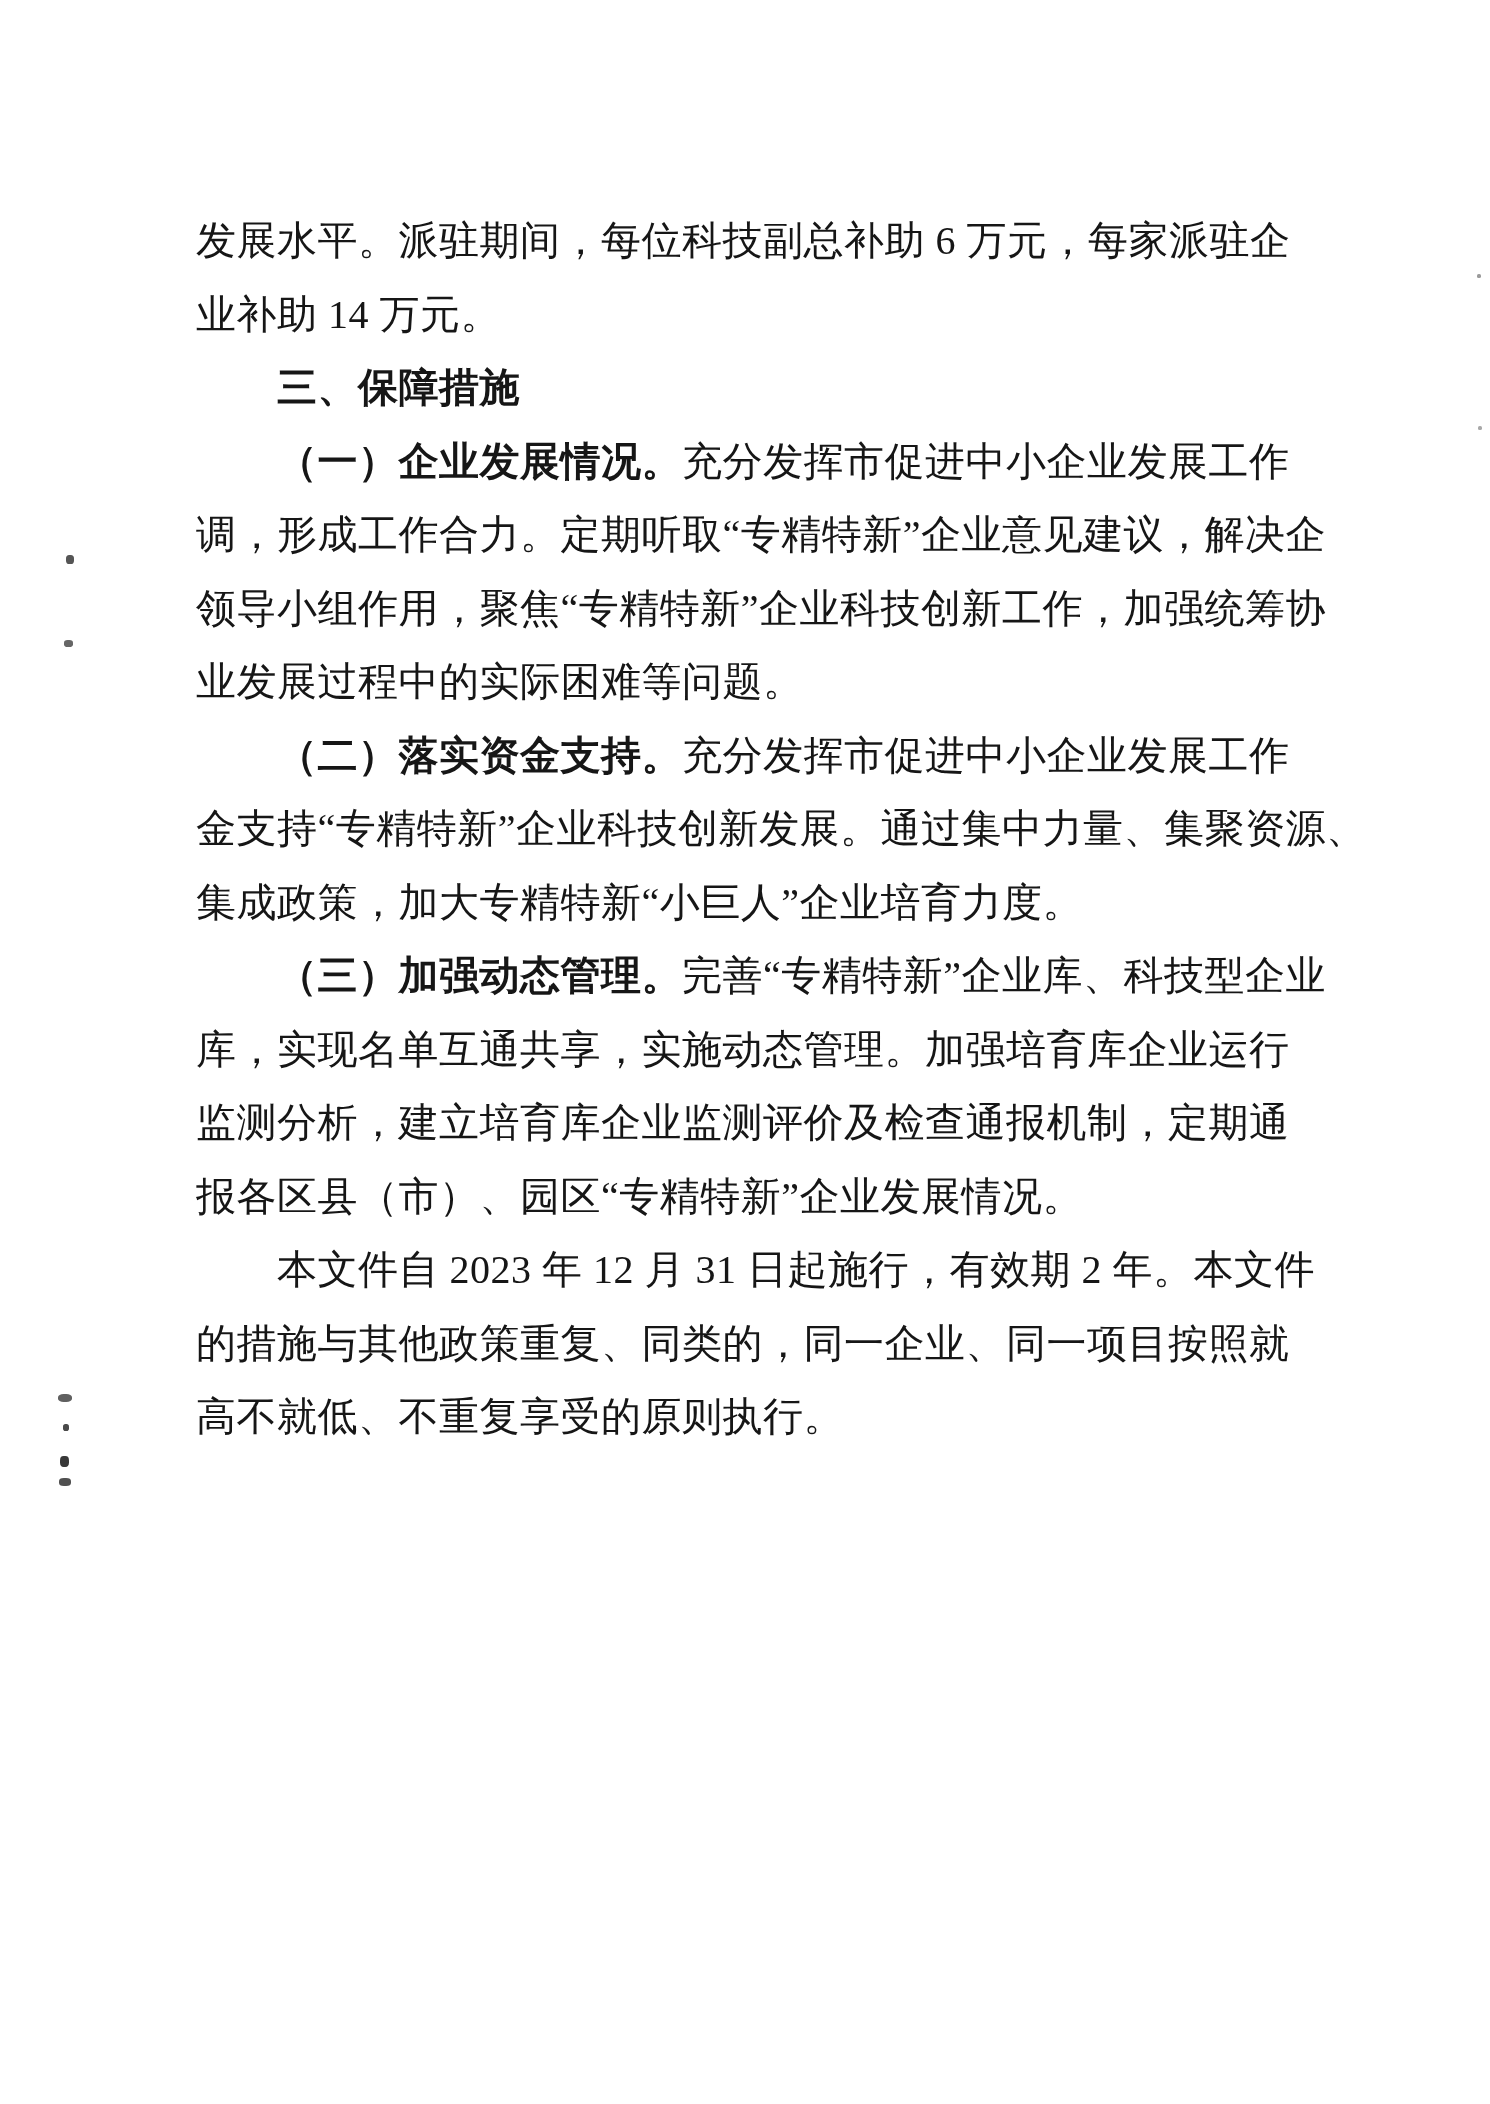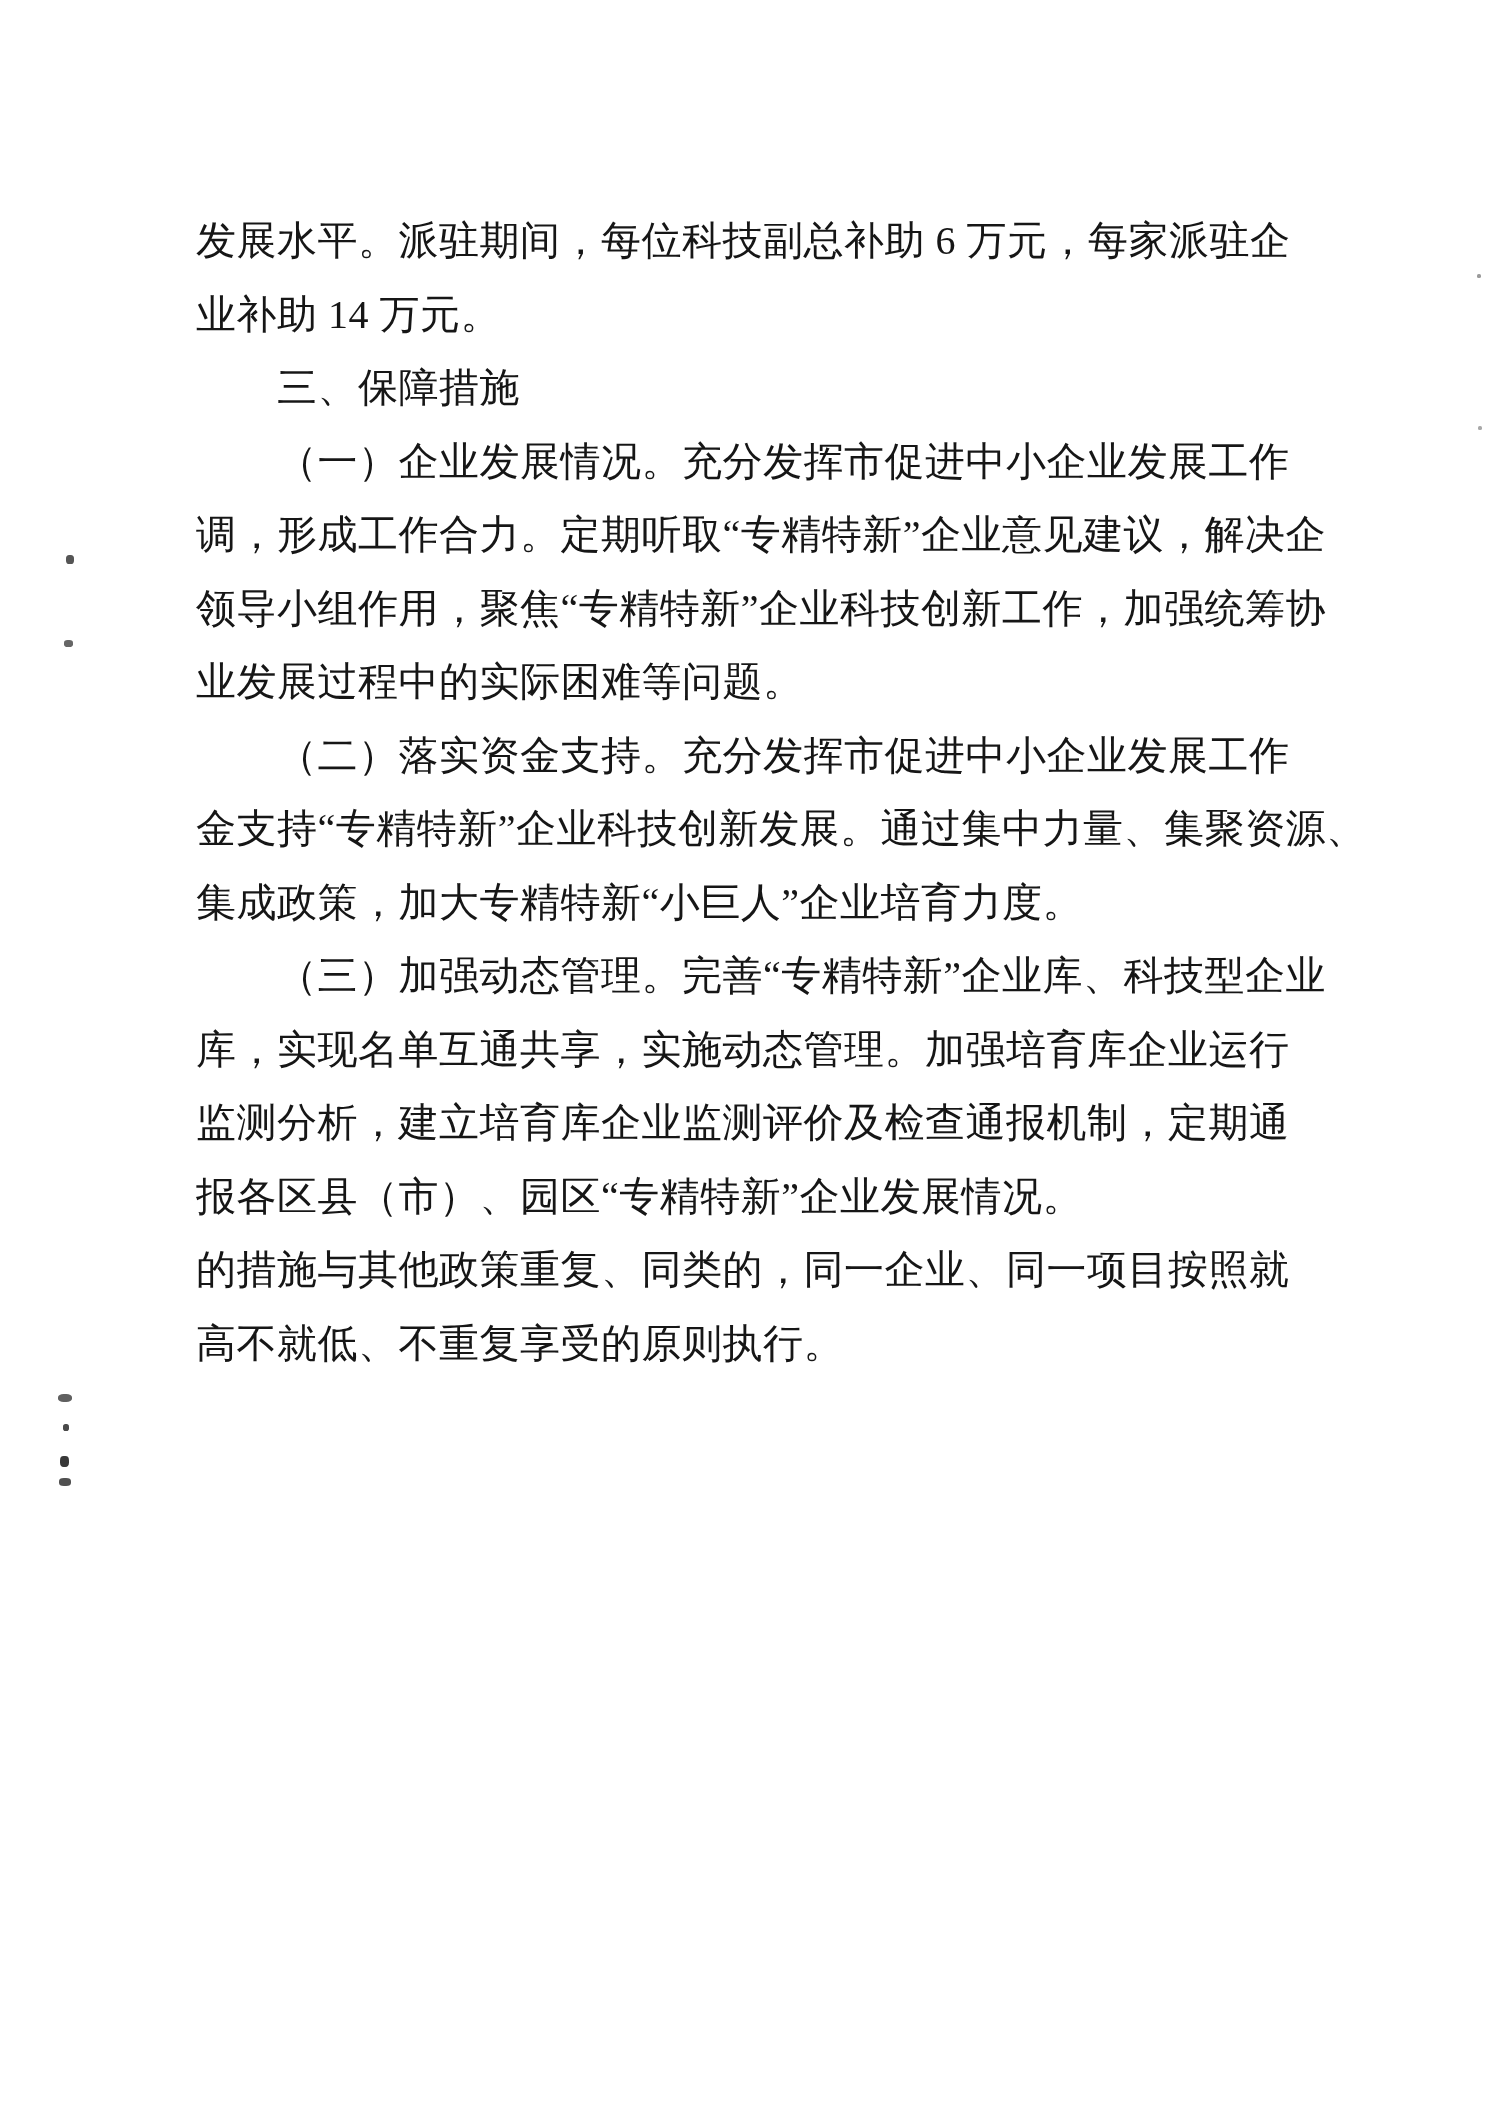--- a/index.html
+++ b/index.html
@@ -26,21 +26,21 @@
     height: 73.5px;
     line-height: 73.5px;
     font-size: 40px;
     letter-spacing: 0.5px;
     white-space: nowrap;
   }
   .text-line.indent {
     padding-left: 81px;
   }
   .seg.bold {
-    font-weight: normal;
+    font-weight: bold;
   }
   .footer {
     position: absolute;
     left: 1192px;
     top: 1936px;
     height: 50px;
     display: flex;
     align-items: center;
     font-size: 34px;
     color: #1a1a1a;
@@ -79,20 +79,21 @@
       <div class="text-line"><span class="seg">调，形成工作合力。定期听取“专精特新”企业意见建议，解决企</span></div>
       <div class="text-line"><span class="seg">领导小组作用，聚焦“专精特新”企业科技创新工作，加强统筹协</span></div>
       <div class="text-line"><span class="seg">业发展过程中的实际困难等问题。</span></div>
       <div class="text-line indent"><span class="seg bold">（二）落实资金支持。</span><span class="seg">充分发挥市促进中小企业发展工作</span></div>
       <div class="text-line"><span class="seg">金支持“专精特新”企业科技创新发展。通过集中力量、集聚资源、</span></div>
       <div class="text-line"><span class="seg">集成政策，加大专精特新“小巨人”企业培育力度。</span></div>
       <div class="text-line indent"><span class="seg bold">（三）加强动态管理。</span><span class="seg">完善“专精特新”企业库、科技型企业</span></div>
       <div class="text-line"><span class="seg">库，实现名单互通共享，实施动态管理。加强培育库企业运行</span></div>
       <div class="text-line"><span class="seg">监测分析，建立培育库企业监测评价及检查通报机制，定期通</span></div>
       <div class="text-line"><span class="seg">报各区县（市）、园区“专精特新”企业发展情况。</span></div>
+      <div class="text-line indent"><span class="seg">本文件自 2023 年 12 月 31 日起施行，有效期 2 年。本文件</span></div>
       <div class="text-line"><span class="seg">的措施与其他政策重复、同类的，同一企业、同一项目按照就</span></div>
       <div class="text-line"><span class="seg">高不就低、不重复享受的原则执行。</span></div>
     </div>
 
   <div class="footer">
     <span class="dash-left">—</span>
     <span class="page-num">7</span>
     <span class="dash-right">-----</span>
   </div>
 

